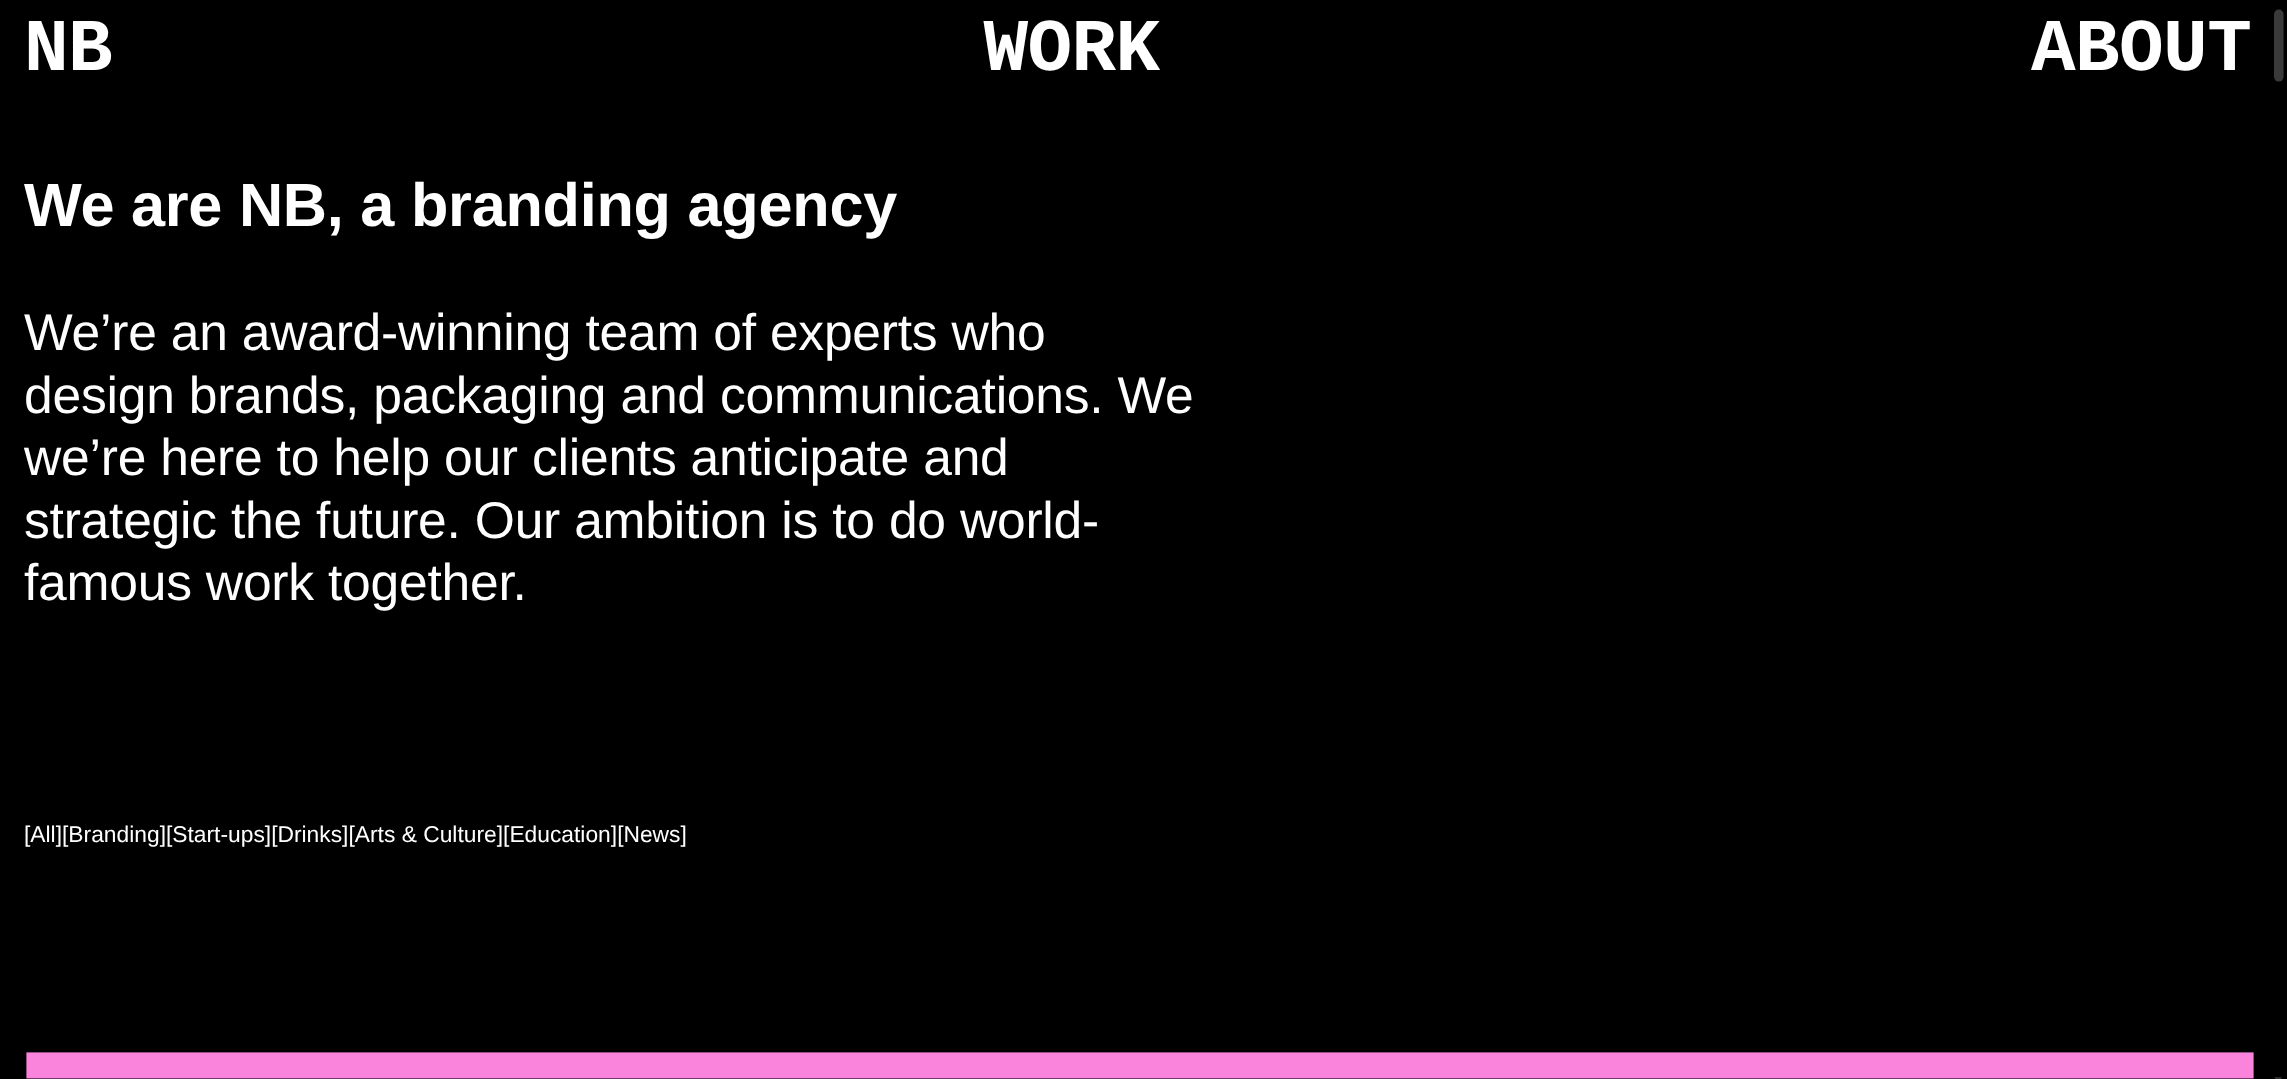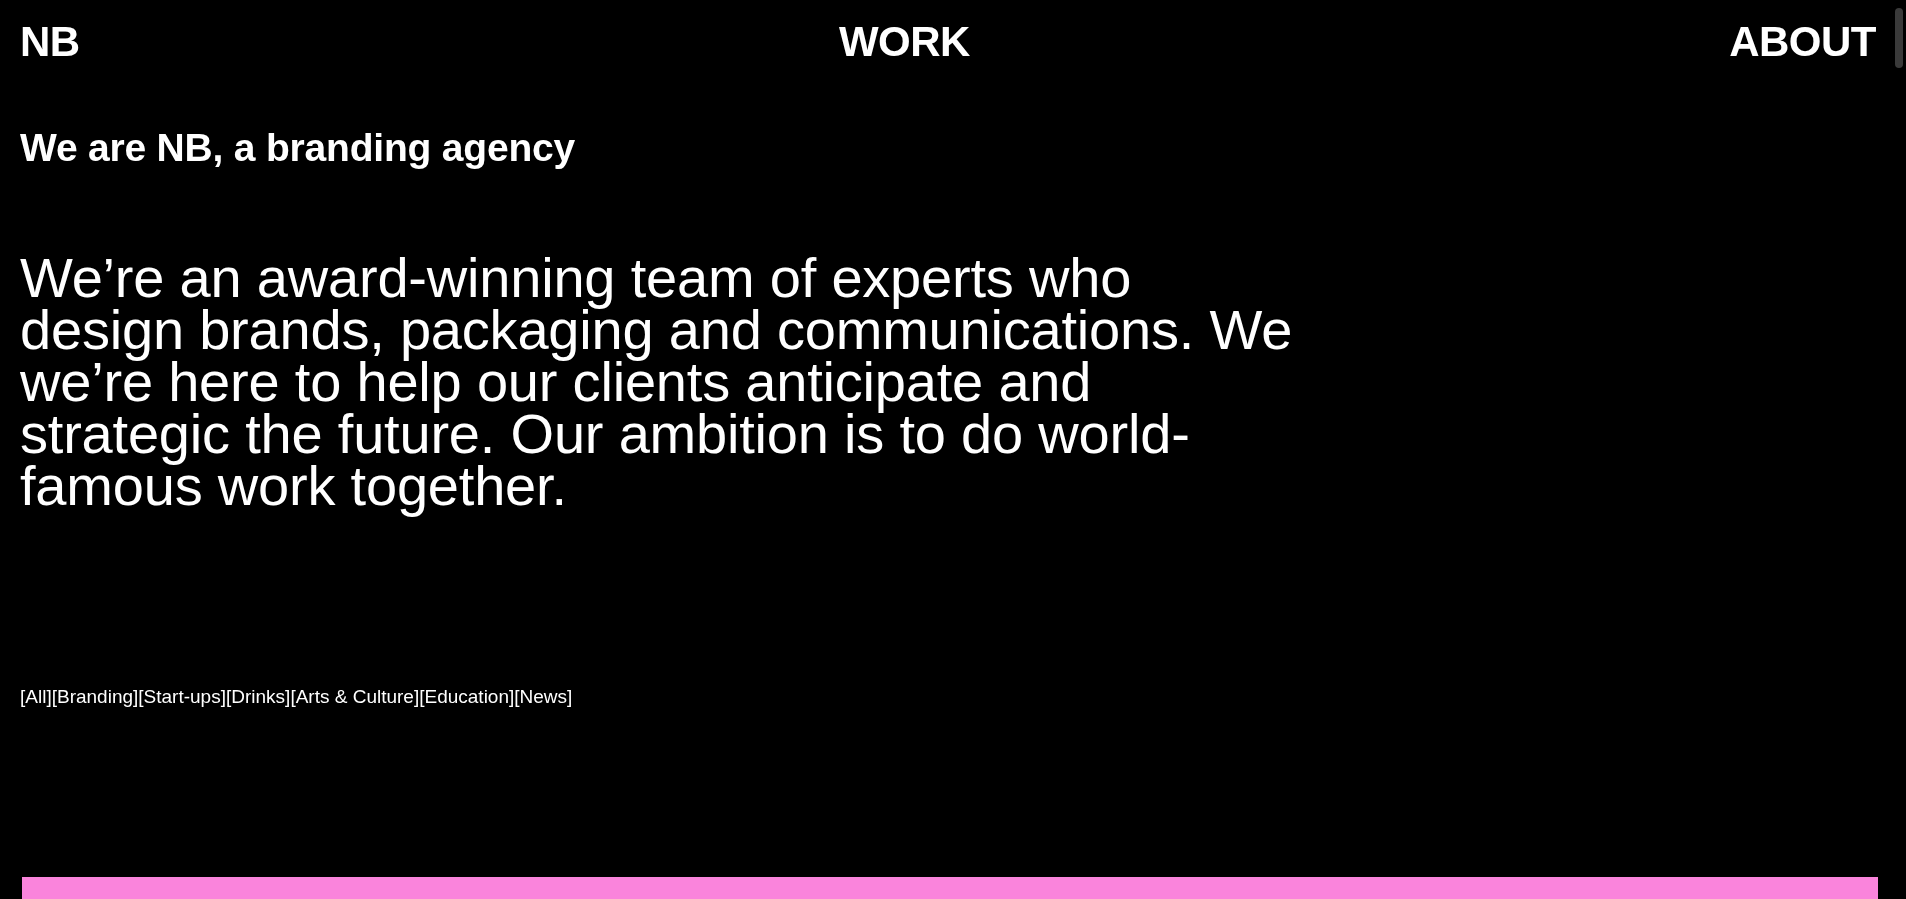--- a/index.html
+++ b/index.html
@@ -29,55 +29,55 @@
     position: absolute;
     top: 0;
     left: 20px;
     right: 30px;
     height: 84px;
     display: flex;
     align-items: center;
     justify-content: space-between;
   }
   .nav-item {
-    font-family: Liberation Sans, sans-serif;
+    font-family: Liberation Mono, monospace;
     font-weight: 700;
-    font-size: 42px;
+    font-size: 62px;
     line-height: 62px;
     letter-spacing: -0.5px;
     color: #ffffff;
     white-space: nowrap;
     cursor: pointer;
     user-select: none;
   }
 
   
   .headline {
     position: absolute;
-    top: 96px;
+    top: 111px;
     left: 20px;
     width: 820px;
     font-family: "Liberation Sans", sans-serif;
     font-weight: 700;
-    font-size: 39px;
+    font-size: 51px;
     line-height: 52px;
     letter-spacing: -0.2px;
     color: #ffffff;
   }
   .headline .hl-line { display: block; white-space: nowrap; }
 
   
   .intro {
     position: absolute;
     top: 252px;
     left: 20px;
     width: 1060px;
     font-family: "Liberation Sans", sans-serif;
     font-weight: 400;
-    font-size: 56px;
+    font-size: 43px;
     line-height: 52px;
     letter-spacing: -0.2px;
     color: #ffffff;
   }
   .intro .in-line { display: block; white-space: nowrap; }
 
   
   .filters {
     position: absolute;
     top: 685px;

